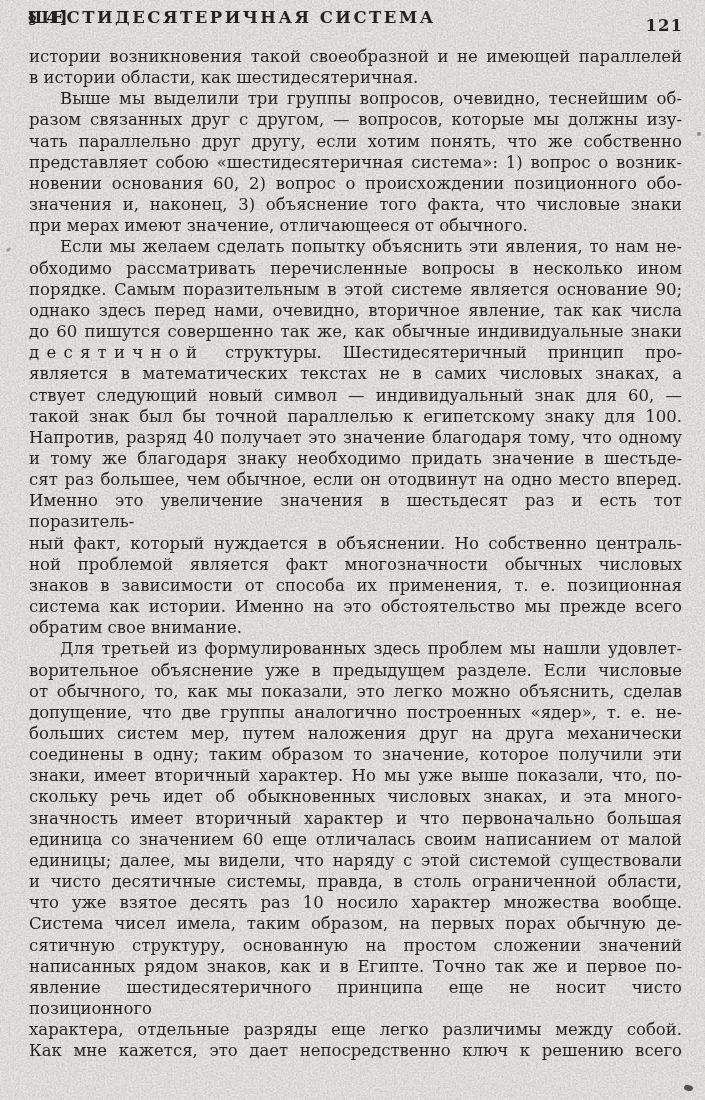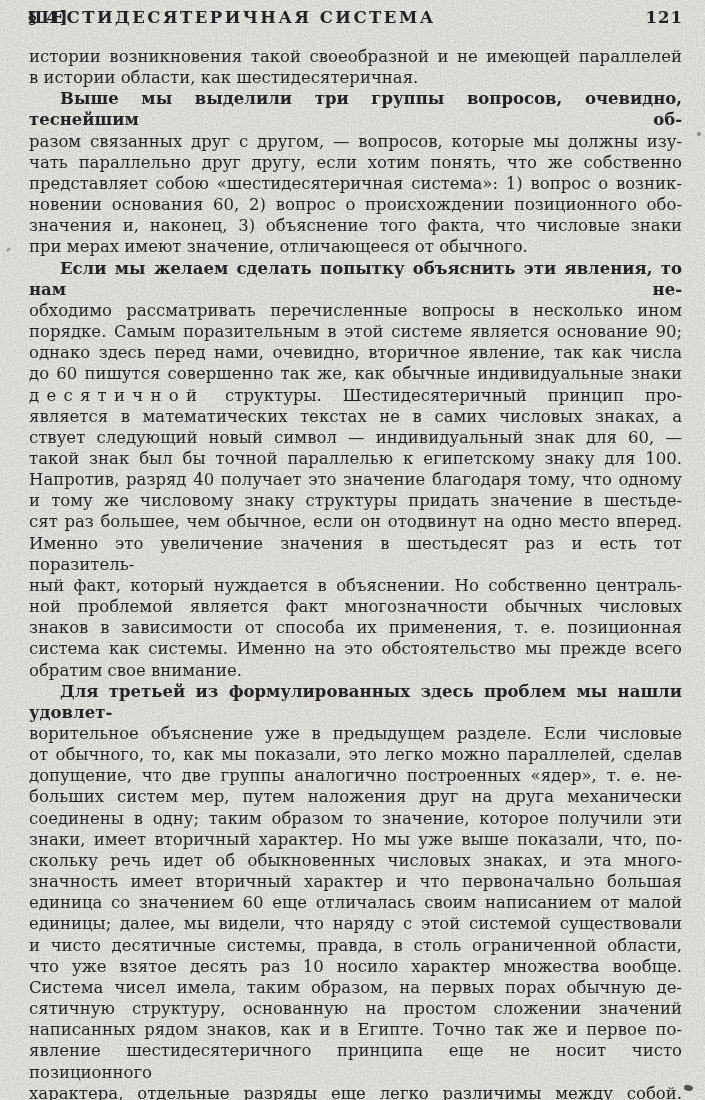--- a/index.html
+++ b/index.html
@@ -28,38 +28,38 @@
     height: 24px;
     font-size: 16.5px;
     font-weight: bold;
     z-index: 2;
   }
   .header-section { position: absolute; left: 0; top: 0; letter-spacing: 2px; }
   .header-title {
     position: absolute; left: 0; right: 0; top: 0;
     text-align: left; letter-spacing: 2.5px;
   }
-  .header-page-number { position: absolute; right: 0; top: 0; letter-spacing: 1px; }
+  .header-page-number { position: absolute; right: 0; top: 8px; letter-spacing: 1px; }
   .body-text {
     position: absolute;
     top: 46px;
     left: 29px;
     width: 653px;
     z-index: 2;
   }
   .line {
     font-size: 16.5px;
     line-height: 21.15px;
     text-align: justify;
     text-align-last: justify;
     white-space: nowrap; 
   }
   .line { white-space: normal; }
   .line.par-end { text-align: left; text-align-last: left; }
-  .line.indent { text-indent: 31px; font-weight: bold; }
+  .line.indent { text-indent: 31px; }
   .spaced { letter-spacing: 0.44em; }
   .ink-speck {
     position: absolute;
     background: #3a3a38;
     border-radius: 50% 40% 55% 45%;
     z-index: 4;
     opacity: 0.85;
   }
   .speck-1 { left: 684px; top: 1085px; width: 9px; height: 6px; transform: rotate(18deg); }
   .speck-2 { left: 697px; top: 132px; width: 4px; height: 4px; opacity: 0.5; }
@@ -97,31 +97,31 @@
       <div class="line indent"><span>Если мы желаем сделать попытку объяснить эти явления, то нам не-</span></div>
       <div class="line"><span>обходимо рассматривать перечисленные вопросы в несколько ином</span></div>
       <div class="line"><span>порядке. Самым поразительным в этой системе является основание 90;</span></div>
       <div class="line"><span>однако здесь перед нами, очевидно, вторичное явление, так как числа</span></div>
       <div class="line"><span>до 60 пишутся совершенно так же, как обычные индивидуальные знаки</span></div>
       <div class="line"><span class="spaced">десятичной</span><span> структуры. Шестидесятеричный принцип про-</span></div>
       <div class="line"><span>является в математических текстах не в самих числовых знаках, а</span></div>
       <div class="line"><span>ствует следующий новый символ — индивидуальный знак для 60, —</span></div>
       <div class="line"><span>такой знак был бы точной параллелью к египетскому знаку для 100.</span></div>
       <div class="line"><span>Напротив, разряд 40 получает это значение благодаря тому, что одному</span></div>
-      <div class="line"><span>и тому же числовому знаку структуры придать значение в шестьде-</span></div>
+      <div class="line"><span>и тому же благодаря знаку необходимо придать значение в шестьде-</span></div>
       <div class="line"><span>сят раз большее, чем обычное, если он отодвинут на одно место вперед.</span></div>
       <div class="line"><span>Именно это увеличение значения в шестьдесят раз и есть тот поразитель-</span></div>
       <div class="line"><span>ный факт, который нуждается в объяснении. Но собственно централь-</span></div>
       <div class="line"><span>ной проблемой является факт многозначности обычных числовых</span></div>
       <div class="line"><span>знаков в зависимости от способа их применения, т. е. позиционная</span></div>
-      <div class="line"><span>система как системы. Именно на это обстоятельство мы прежде всего</span></div>
+      <div class="line"><span>система как истории. Именно на это обстоятельство мы прежде всего</span></div>
       <div class="line par-end"><span>обратим свое внимание.</span></div>
       <div class="line indent"><span>Для третьей из формулированных здесь проблем мы нашли удовлет-</span></div>
       <div class="line"><span>ворительное объяснение уже в предыдущем разделе. Если числовые</span></div>
-      <div class="line"><span>от обычного, то, как мы показали, это легко можно параллелей, сделав</span></div>
+      <div class="line"><span>от обычного, то, как мы показали, это легко можно объяснить, сделав</span></div>
       <div class="line"><span>допущение, что две группы аналогично построенных «ядер», т. е. не-</span></div>
       <div class="line"><span>больших систем мер, путем наложения друг на друга механически</span></div>
       <div class="line"><span>соединены в одну; таким образом то значение, которое получили эти</span></div>
       <div class="line"><span>знаки, имеет вторичный характер. Но мы уже выше показали, что, по-</span></div>
       <div class="line"><span>скольку речь идет об обыкновенных числовых знаках, и эта много-</span></div>
       <div class="line"><span>значность имеет вторичный характер и что первоначально большая</span></div>
       <div class="line"><span>единица со значением 60 еще отличалась своим написанием от малой</span></div>
       <div class="line"><span>единицы; далее, мы видели, что наряду с этой системой существовали</span></div>
       <div class="line"><span>и чисто десятичные системы, правда, в столь ограниченной области,</span></div>
       <div class="line"><span>что уже взятое десять раз 10 носило характер множества вообще.</span></div>

